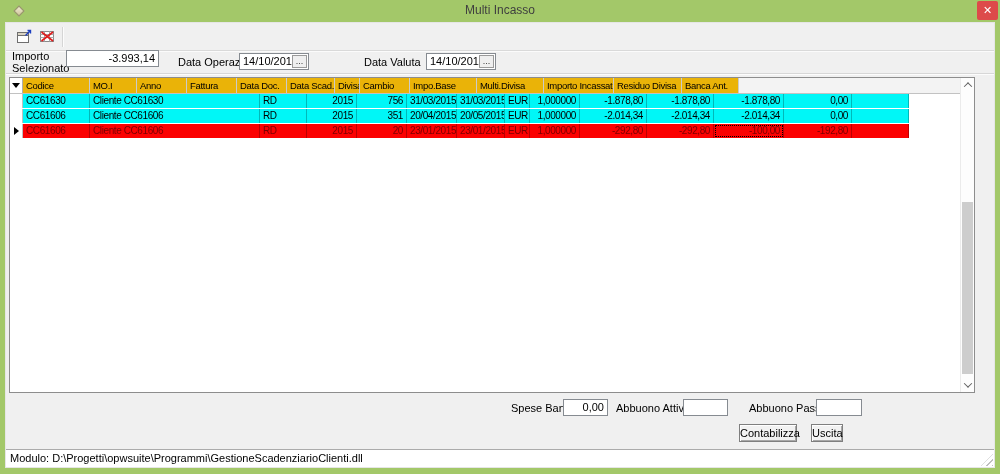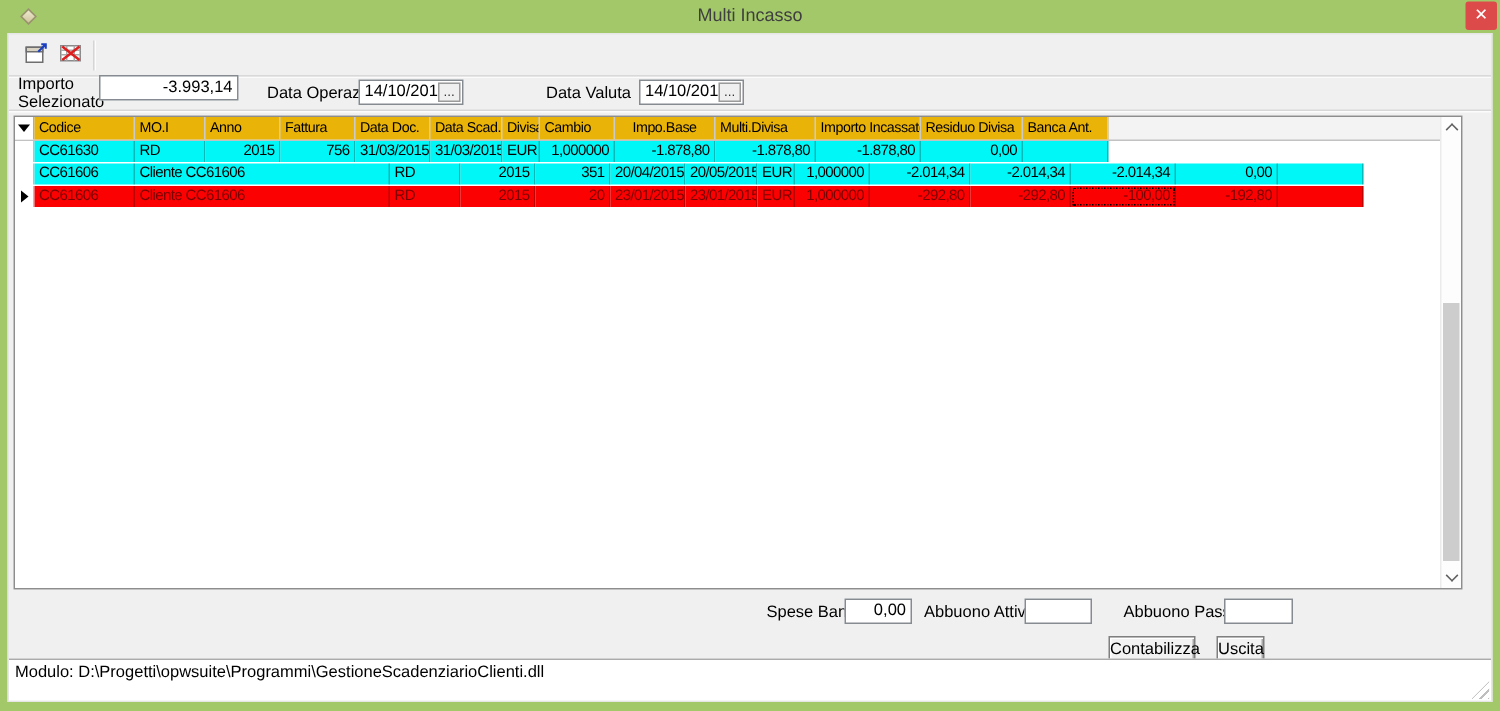--- a/index.html
+++ b/index.html
@@ -103,21 +103,21 @@
 
   
   .button{
     position:absolute; height:18px; background:#f2f2f2;
     border:1px solid #7f7f7f; box-shadow:inset 1px 1px 0 #ffffff, inset -1px -1px 0 #a8a8a8;
     font-size:11px; line-height:16px; text-align:left; cursor:pointer; color:#000;
   }
 
   
   .statusbar{
-    position:absolute; left:0; right:0; bottom:0; height:28px;
+    position:absolute; left:0; right:0; bottom:0; height:18px;
     background:#fff; border-top:1px solid #ababab;
     font-size:11px; line-height:17px; padding-left:4px; color:#000;
   }
   .grip{
     position:absolute; right:1px; bottom:1px; width:12px; height:12px;
     background:repeating-linear-gradient(135deg,#bfbfbf 0 1px,transparent 1px 4px);
     clip-path:polygon(100% 0,100% 100%,0 100%);
   }
 </style>
 </head>
@@ -182,30 +182,31 @@
               <div class="tri-down"></div>
             </div>
             <div class="gcell head" style="width: 67px;">Codice</div>
             <div class="gcell head" style="width: 47px;">MO.I</div>
             <div class="gcell head" style="width: 50px;">Anno</div>
             <div class="gcell head" style="width: 50px;">Fattura</div>
             <div class="gcell head" style="width: 50px;">Data Doc.</div>
             <div class="gcell head" style="width: 48px;">Data Scad.</div>
             <div class="gcell head" style="width: 25px;">Divisa</div>
             <div class="gcell head" style="width: 50px;">Cambio</div>
-            <div class="gcell head" style="width: 67px; text-align: center;">Impo.Base</div>
+            <div class="gcell head" style="width: 67px;">Impo.Base</div>
             <div class="gcell head" style="width: 67px;">Multi.Divisa</div>
             <div class="gcell head" style="width: 70px;">Importo Incassato</div>
             <div class="gcell head" style="width: 68px;">Residuo Divisa</div>
             <div class="gcell head" style="width: 57px;">Banca Ant.</div>
           </div>
         <div id="grid-body">
             <div class="grow cyan">
               <div class="gcell ind"></div>
               <div class="gcell" style="width: 67px; text-align: left;">CC61630</div>
+              <div class="gcell" style="width: 170px; text-align: left;">Cliente CC61630</div>
               <div class="gcell" style="width: 47px; text-align: left;">RD</div>
               <div class="gcell" style="width: 50px; text-align: right;">2015</div>
               <div class="gcell" style="width: 50px; text-align: right;">756</div>
               <div class="gcell" style="width: 50px; text-align: left;">31/03/2015</div>
               <div class="gcell" style="width: 48px; text-align: left;">31/03/2015</div>
               <div class="gcell" style="width: 25px; text-align: left;">EUR</div>
               <div class="gcell" style="width: 50px; text-align: right;">1,000000</div>
               <div class="gcell" style="width: 67px; text-align: right;">-1.878,80</div>
               <div class="gcell" style="width: 67px; text-align: right;">-1.878,80</div>
               <div class="gcell" style="width: 70px; text-align: right;">-1.878,80</div>

